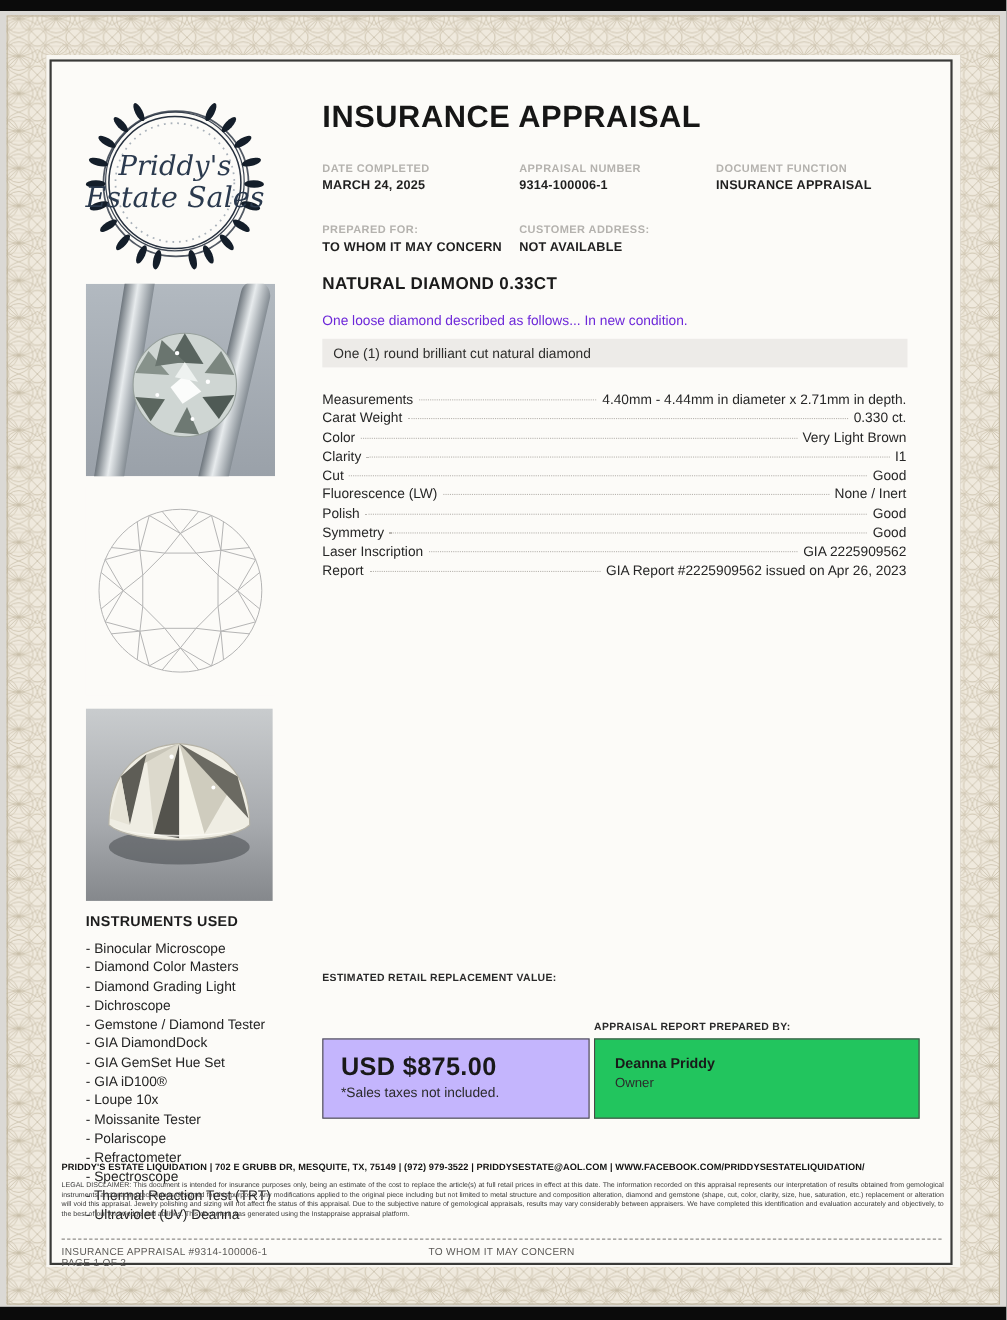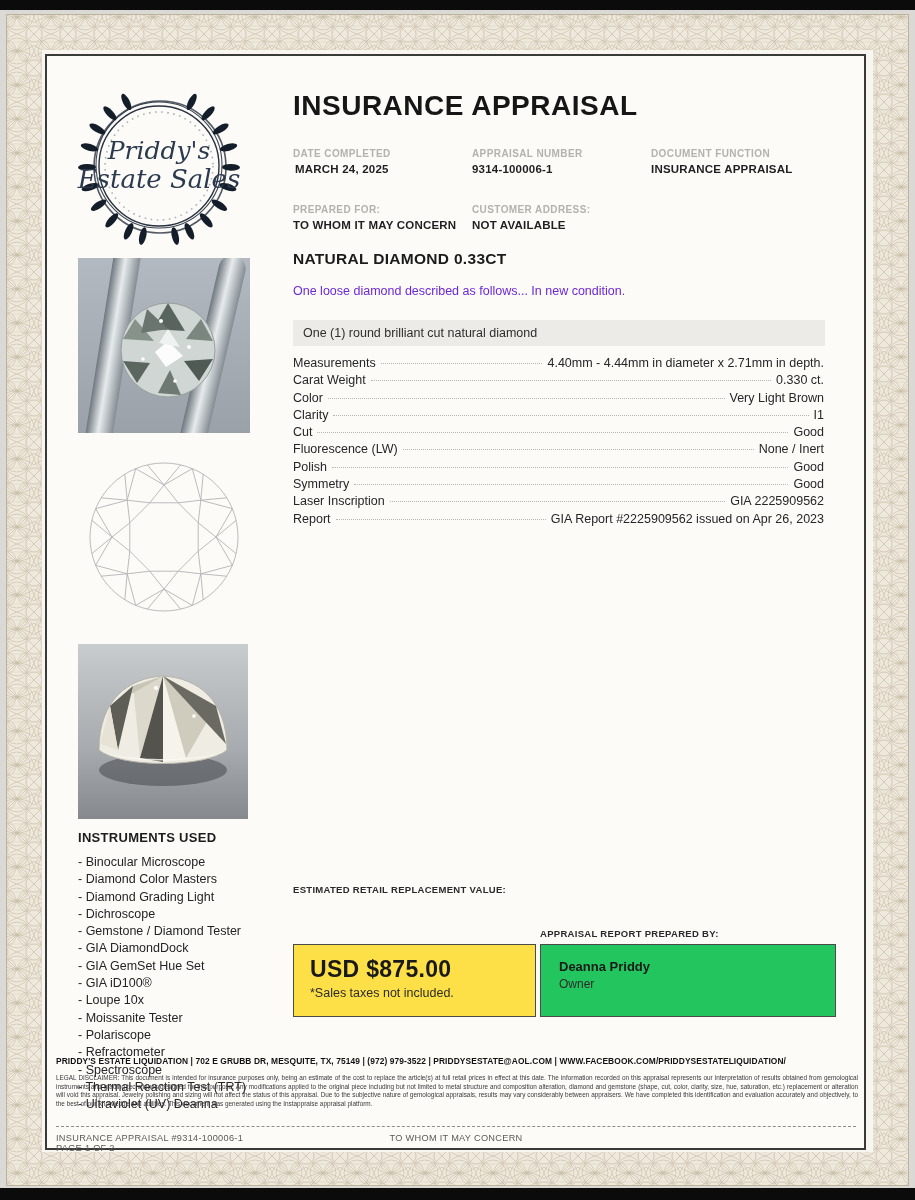--- a/index.html
+++ b/index.html
@@ -16,39 +16,39 @@
 
   .doc-title { position:absolute; left:246px; top:34px; font-size:28px; font-weight:bold; color:#161616; letter-spacing:.5px; }
 
   .meta-label { font-size:10px; font-weight:bold; color:#b4b2ae; letter-spacing:.4px; }
   .meta-value { font-size:11.5px; font-weight:bold; color:#1f1f1f; margin-top:4px; letter-spacing:.2px; }
   .meta-cell { position:absolute; }
 
   .item-title { position:absolute; left:246px; top:194px; font-size:15.5px; font-weight:bold; color:#1b1b1b; letter-spacing:.3px; }
   .item-desc { position:absolute; left:246px; top:228px; font-size:12.5px; color:#6d28d9; }
 
-  .summary-bar { position:absolute; left:246px; top:264px; width:532px; height:26px; background:#edebe8; color:#2e2e2c; font-size:12.5px; line-height:26px; padding-left:10px; }
+  .summary-bar { position:absolute; left:246px; top:252px; width:532px; height:26px; background:#edebe8; color:#2e2e2c; font-size:12.5px; line-height:26px; padding-left:10px; }
 
   .props { position:absolute; left:246px; top:300px; width:531px; }
   .prop-row { display:flex; align-items:baseline; height:17.3px; font-size:12.5px; color:#262626; }
   .prop-label { white-space:nowrap; }
   .prop-dots { flex:1; border-bottom:1.5px dotted #b8b5b0; margin:0 5px; transform:translateY(-3px); min-width:10px; }
   .prop-value { white-space:nowrap; text-align:right; }
 
   .photo { position:absolute; left:31px; width:172px; }
   .photo svg { display:block; }
   .diagram { position:absolute; left:31px; top:386px; width:172px; height:190px; background:#fcfbf8; }
 
   .instruments { position:absolute; left:31px; top:774px; width:230px; z-index:2; }
   .instruments h3 { font-size:13px; font-weight:bold; color:#1c1c1c; letter-spacing:.3px; margin-bottom:9px; }
   .instruments ul { list-style:none; }
   .instruments li { font-size:12.5px; color:#242424; line-height:17.3px; white-space:nowrap; }
 
   .box-label { position:absolute; font-size:9.5px; font-weight:bold; color:#2a2a2a; letter-spacing:.3px; }
-  .val-box { position:absolute; left:246px; top:888px; width:243px; height:73px; border:1.5px solid #4a4a48; background:#fde047; padding:11px 0 0 16px; }
+  .val-box { position:absolute; left:246px; top:888px; width:243px; height:73px; border:1.5px solid #4a4a48; background:#c4b5fd; padding:11px 0 0 16px; }
   .val-amount { font-size:23px; font-weight:bold; color:#191919; letter-spacing:.3px; }
   .val-note { font-size:12.5px; color:#2b2b2b; margin-top:3px; }
   .prep-box { position:absolute; left:493px; top:888px; width:296px; height:73px; border:1.5px solid #4a4a48; background:#22c55e; padding:14px 0 0 18px; }
   .prep-name { font-size:13px; font-weight:bold; color:#191919; }
   .prep-role { font-size:12px; color:#2b2b2b; margin-top:3px; }
 
   .contact-line { position:absolute; left:9px; top:1000px; width:804px; font-size:8.4px; font-weight:bold; color:#111; letter-spacing:.1px; z-index:3; white-space:nowrap; }
   .disclaimer { position:absolute; left:9px; top:1018px; width:802px; font-size:6.4px; line-height:8.7px; color:#3a3a3a; z-index:3; text-align:justify; }
   .dash-sep { position:absolute; left:9px; top:1070px; width:800px; border-top:1px dashed #8f8d89; }
   .bottom-row { position:absolute; left:9px; top:1077px; width:800px; display:flex; justify-content:space-between; font-size:9.2px; color:#5c5a57; letter-spacing:.3px; z-index:3;flex-direction:column; }
@@ -127,21 +127,21 @@
         <ellipse rx="3.4" ry="9" transform="translate(151.7,44.9) rotate(59)"></ellipse>
         <ellipse rx="3.4" ry="9" transform="translate(139.1,29.3) rotate(43)"></ellipse>
         <ellipse rx="3.4" ry="9" transform="translate(122.7,17.9) rotate(27)"></ellipse>
       </g>
       <text x="90" y="75" text-anchor="middle" font-family="DejaVu Serif, serif" font-style="italic" font-size="25" fill="#2b3a4e">Priddy's</text>
       <text x="90" y="104" text-anchor="middle" font-family="DejaVu Serif, serif" font-style="italic" font-size="26" fill="#2b3a4e">Estate Sales</text>
     </svg>
 
     <div class="doc-title">INSURANCE APPRAISAL</div>
 
-    <div class="meta-cell" style="left:246px; top:92px;text-align:center;">
+    <div class="meta-cell" style="left:246px; top:92px;">
       <div class="meta-label">DATE COMPLETED</div>
       <div class="meta-value">MARCH 24, 2025</div>
     </div>
     <div class="meta-cell" style="left:425px; top:92px;">
       <div class="meta-label">APPRAISAL NUMBER</div>
       <div class="meta-value">9314-100006-1</div>
     </div>
     <div class="meta-cell" style="left:604px; top:92px;">
       <div class="meta-label">DOCUMENT FUNCTION</div>
       <div class="meta-value">INSURANCE APPRAISAL</div>

